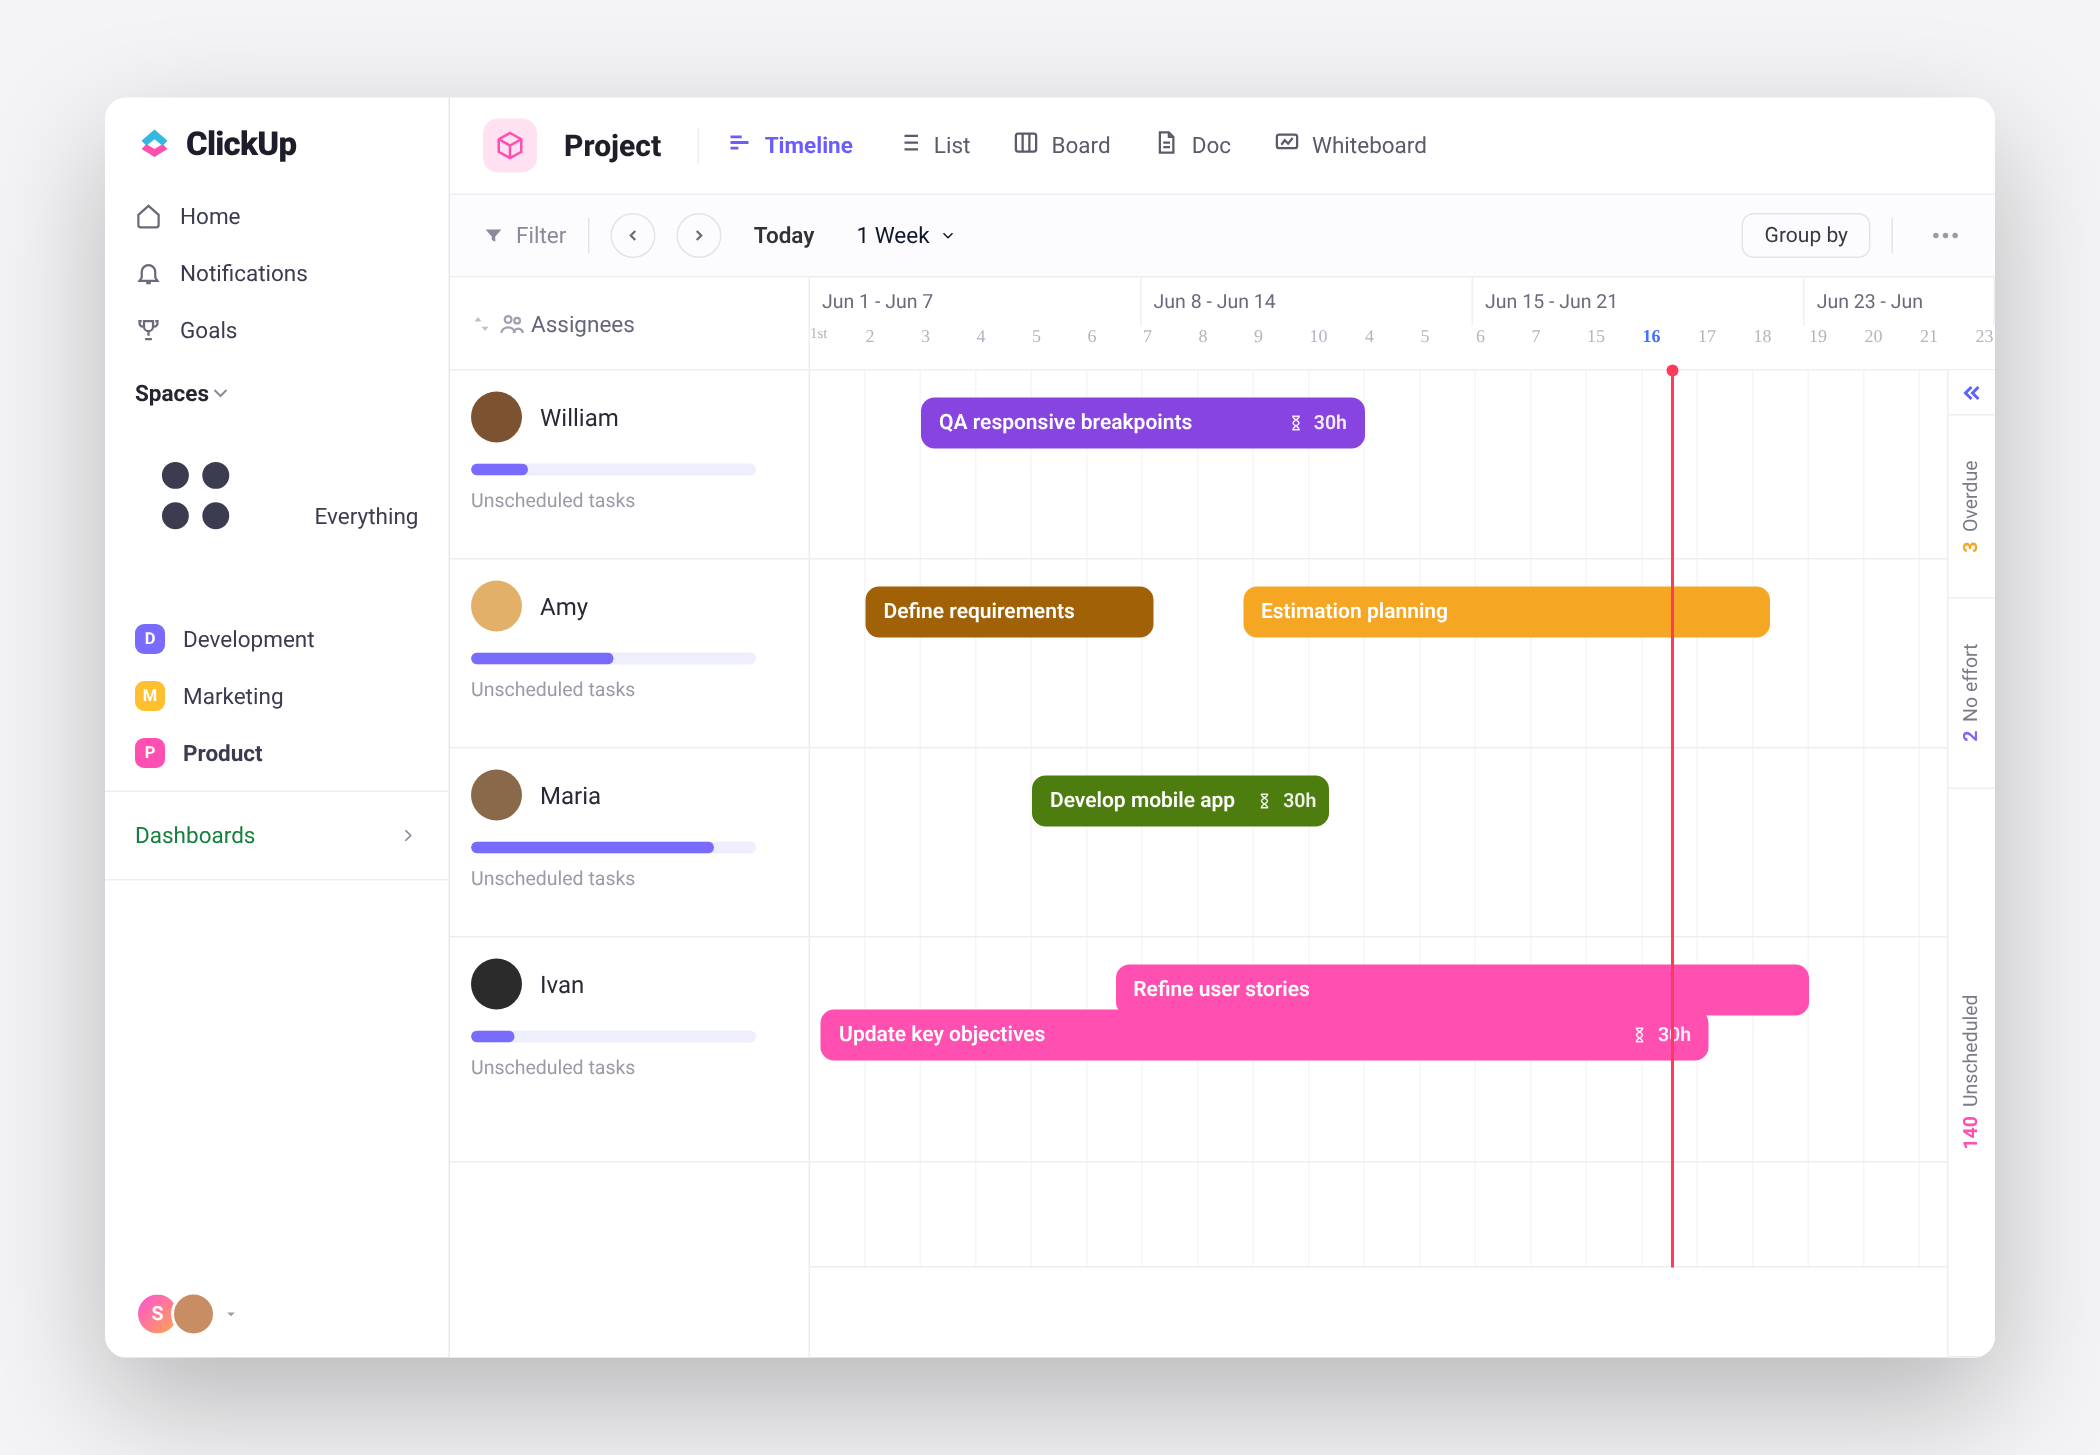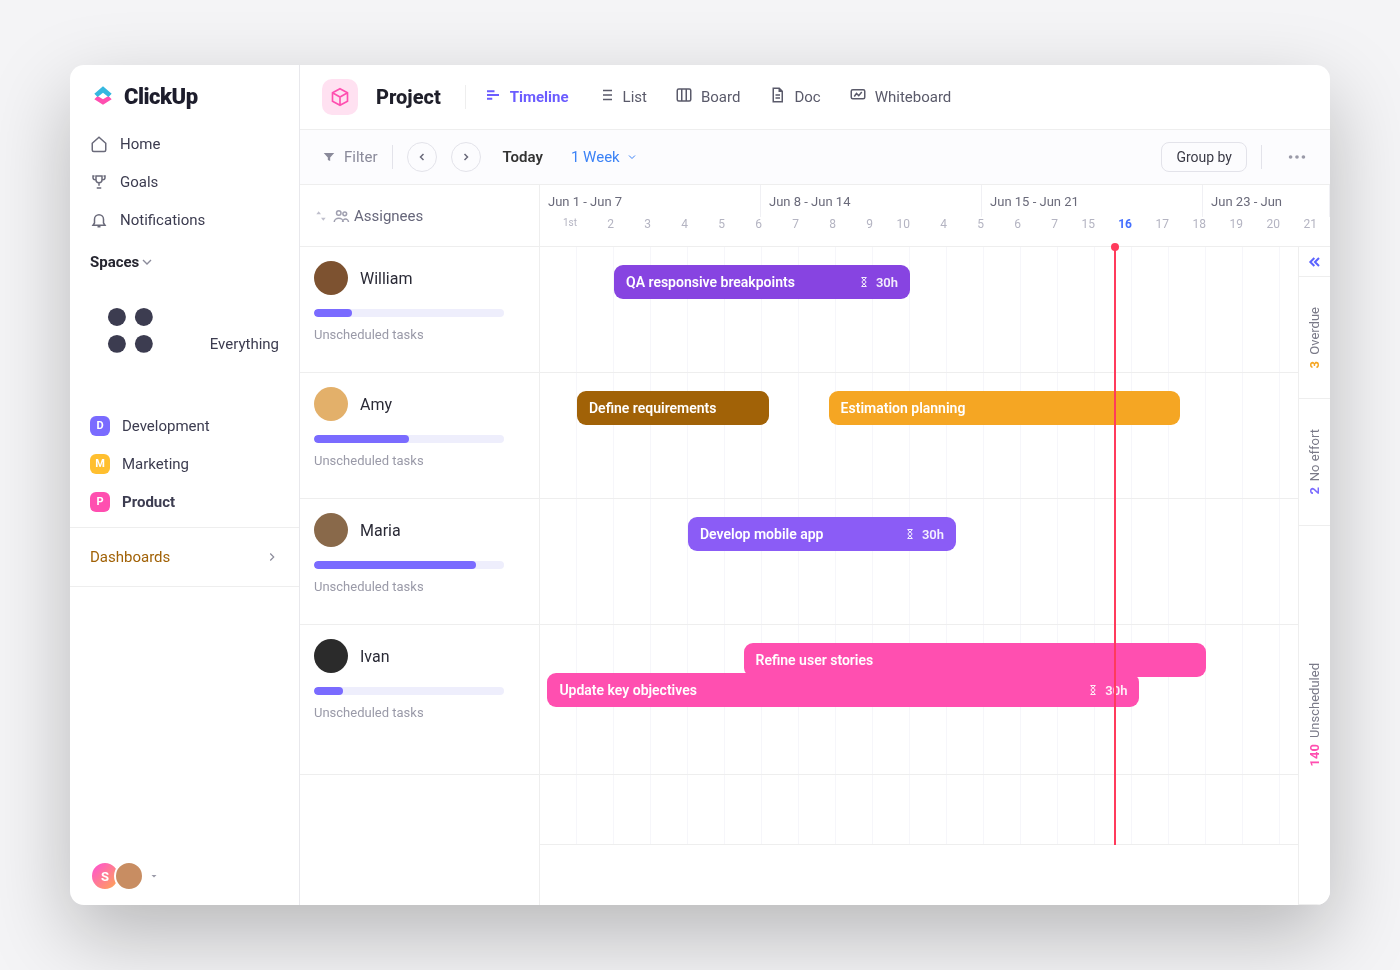--- a/index.html
+++ b/index.html
@@ -10,63 +10,63 @@
 .logo-mark { width:26px; height:26px; }
 .logo-text { font-weight: 900; font-size: 22px; letter-spacing:-.5px; color:#1d1d2c;}
 .nav-item { display:flex; align-items:center; gap:12px; padding: 10px 20px; color:#3c3c50; font-size:15px; cursor:pointer;}
 .nav-item .ic { width:18px; height:18px; color:#6a6a7a; flex-shrink:0;}
 .section-header { display:flex; align-items:center; padding: 14px 20px 10px; font-weight:700; color:#25252f; font-size:15px;}
 .chev-down { width:16px; height:16px; color:#8a8a9a;}
 .space-item { display:flex; align-items:center; gap:12px; padding: 9px 20px; color:#3c3c50; font-size:15px; cursor:pointer;}
 .space-chip { width:20px; height:20px; border-radius:6px; display:flex; align-items:center; justify-content:center; font-size:11px; font-weight:700; color:#fff;}
 .space-item.active { font-weight:700; }
 .spacer-line { height:1px; background:#eee; margin: 6px 0;}
-.sub-nav { display:flex; align-items:center; justify-content:space-between; padding: 14px 20px; font-size:15px; color:#a16207;}
+.sub-nav { display:flex; align-items:center; justify-content:space-between; padding: 14px 20px; font-size:15px; color:#15803d;}
 .chev-r { width:14px; height:14px; color:#8a8a9a;}
 .sidebar-footer { margin-top:auto; padding: 0 20px; display:flex; align-items:center; gap:-4px;}
 .av { width:30px; height:30px; border-radius:50%; display:inline-flex; align-items:center; justify-content:center; margin-left:-6px; border:2px solid #fff; font-size:13px; font-weight:700; color:#fff;}
 .av:first-child{margin-left:0;}
 .av1 { background: linear-gradient(135deg,#ff4fd8,#ffa94d);}
 .av2 { background:#c88d62;}
 .drop { width:12px; height:12px; color:#9a9aa8; margin-left:4px;}
 .main { flex:1; display:flex; flex-direction:column; min-width:0; }
 .topbar { display:flex; align-items:center; gap:18px; padding: 14px 22px; border-bottom:1px solid #eee;}
 .proj-chip { width:36px; height:36px; border-radius:10px; background:#ffe1f1; display:flex; align-items:center; justify-content:center;}
 .proj-title { font-weight:800; font-size:20px; color:#1f1f2a; margin-right:6px;}
 .vsep { width:1px; height:24px; background:#eee; }
 .view-tab { display:flex; align-items:center; gap:8px; font-size:15px; color:#5a5a6a; cursor:pointer;}
 .view-tab.active { color:#6b5cff; font-weight:700;}
 .vt-ic{width:18px;height:18px;}
 .toolbar { display:flex; align-items:center; gap:14px; padding: 12px 22px; background:#fcfcfe; border-bottom:1px solid #eee;}
 .filter-btn { display:flex; align-items:center; gap:8px; color:#8a8a9a; font-size:15px; cursor:pointer;}
 .tsep { width:1px; height:24px; background:#e3e3ea;}
 .circ-btn { width:30px; height:30px; border-radius:50%; border:1px solid #e3e3ea; display:flex; align-items:center; justify-content:center; cursor:pointer; color:#6a6a7a;}
 .today-lbl { font-weight:600; color:#333; font-size:15px; margin-left:8px;}
-.range-sel { display:flex; align-items:center; gap:6px; font-size:15px; color:#3b82f6; margin-left:14px; cursor:pointer;}
+.range-sel { display:flex; align-items:center; gap:6px; font-size:15px; color:#0f172a; margin-left:14px; cursor:pointer;}
 .spacer { flex:1; }
 .group-by { border:1px solid #e3e3ea; border-radius:8px; padding:6px 14px; font-size:14px; color:#3a3a46; cursor:pointer;}
 .dots{width:22px; height:22px; color:#9a9aa8; cursor:pointer; margin-left:10px;}
 .timeline-area { flex:1; display:flex; min-width:0; position:relative;}
 .assignee-col { width:240px; border-right:1px solid #eee; background:#fff;}
 .assignee-head { height:62px; border-bottom:1px solid #eee; display:flex; align-items:center; padding:0 14px; gap:4px; color:#66667a; font-size:15px;}
 .sort-ic{width:14px;height:14px;color:#bfbfcc;}
 .people-ic{width:18px;height:18px;color:#a0a0b0;}
 .assignee-row { border-bottom:1px solid #eee; padding:14px 14px 12px;}
 .assignee-top{display:flex;align-items:center;gap:12px;}
 .avatar { width:34px; height:34px; border-radius:50%; flex-shrink:0;}
 .assignee-name{font-size:16px; color:#2a2a36;}
 .prog-track{ margin-top:14px; height:8px; border-radius:5px; background:#eeeefc; width:190px; position:relative; overflow:hidden;}
 .prog-fill{ position:absolute; left:0; top:0; bottom:0; background:#7a6bff; border-radius:5px;}
 .unsched{ margin-top:10px; color:#9a9aa8; font-size:13px;}
 .chart-col{ flex:1; overflow:hidden; position:relative; }
 .chart-header{ height:62px; border-bottom:1px solid #eee; position:relative;}
 .week-row{ display:flex; height:32px; }
 .week-cell{ border-right:1px solid #f0f0f4; color:#6a6a7a; font-size:13px; padding-left:8px; display:flex; align-items:center;}
 .day-row{ display:flex; height:28px;}
-.day-cell{ flex:0 0 37px; width:37px; text-align:right; font-size:12px; color:#b4b4c2;}
+.day-cell{ flex:0 0 37px; width:37px; text-align:left; font-size:12px; color:#b4b4c2;font-family:Liberation Serif, serif;}
 .day-cell.small{font-size:10px;}
 .day-cell.today{color:#4570ff; font-weight:700;}
 .chart-body{ position:relative; }
 .grid{ position:absolute; inset:0; display:flex; }
 .gcol{ flex:0 0 37px; width:37px; border-right:1px solid #f6f6fa;}
 .row-lane{ height:126px; border-bottom:1px solid #eee; position:relative;}
 .row-lane.tall{height:150px;}
 .task-bar{ position:absolute; height:34px; border-radius:9px; display:flex; align-items:center; padding:0 12px; color:#fff; font-size:14px; font-weight:600; white-space:nowrap; overflow:hidden; cursor:pointer;}
 .hours{ margin-left:auto; display:flex; align-items:center; gap:4px; font-size:13px; font-weight:600; opacity:.9;}
 .alert-badge{ width:18px; height:18px; border-radius:50%; background:#fff; color:#54b43e; display:flex; align-items:center; justify-content:center; margin-left:auto; font-weight:900;}
@@ -97,29 +97,29 @@
       <span class="logo-text">ClickUp</span>
     </div>
     <div class="nav-item">
       <svg class="ic" viewBox="0 0 24 24" fill="none" stroke="currentColor" stroke-width="2">
           <path d="M3 11l9-8 9 8v9a2 2 0 01-2 2H5a2 2 0 01-2-2z"></path>
         </svg>
       <span>Home</span>
     </div>
     <div class="nav-item">
       <svg class="ic" viewBox="0 0 24 24" fill="none" stroke="currentColor" stroke-width="2">
-          <path d="M8 4h8v5a4 4 0 01-8 0zM6 4H4v2a3 3 0 003 3M18 4h2v2a3 3 0 01-3 3M12 13v4M9 20h6"></path>
-        </svg>
-      <span>Goals</span>
+          <path d="M18 16v-5a6 6 0 10-12 0v5l-2 3h16zM10 21h4"></path>
+        </svg>
+      <span>Notifications</span>
     </div>
     <div class="nav-item">
       <svg class="ic" viewBox="0 0 24 24" fill="none" stroke="currentColor" stroke-width="2">
-          <path d="M18 16v-5a6 6 0 10-12 0v5l-2 3h16zM10 21h4"></path>
-        </svg>
-      <span>Notifications</span>
+          <path d="M8 4h8v5a4 4 0 01-8 0zM6 4H4v2a3 3 0 003 3M18 4h2v2a3 3 0 01-3 3M12 13v4M9 20h6"></path>
+        </svg>
+      <span>Goals</span>
     </div>
 
     <div class="section-header">
       <span>Spaces</span>
       <svg class="chev-down" viewBox="0 0 24 24" fill="none" stroke="currentColor" stroke-width="2">
           <path d="M6 9l6 6 6-6"></path>
         </svg>
     </div>
     <div class="space-item">
       <svg class="ic" viewBox="0 0 24 24" fill="currentColor">
@@ -367,21 +367,21 @@
             </div>
             <div class="row-lane">
               <div class="task-bar" style="background: #a16207; left: 37px; width: 192.4px; top: 18px;">
                 <span>Define requirements</span>
               </div>
               <div class="task-bar" style="background: rgb(245, 166, 35); left: 288.6px; width: 351.5px; top: 18px;">
                 <span>Estimation planning</span>
               </div>
             </div>
             <div class="row-lane">
-              <div class="task-bar" style="background: #8b5cf6; left: 148px; width: 268px; top: 18px; gap: 14px;">
+              <div class="task-bar" style="background: #4d7c0f; left: 148px; width: 198px; top: 18px; gap: 14px;">
                 <span>Develop mobile app</span>
                 <span class="hours"><svg class="hourglass-ic" viewBox="0 0 24 24" fill="none" stroke="currentColor" stroke-width="2">
                     <path d="M7 3h10M7 21h10M8 3c0 5 8 5 8 9s-8 4-8 9M16 3c0 5-8 5-8 9s8 4 8 9"></path>
                   </svg>30h</span>
               </div>
             </div>
             <div class="row-lane tall">
               <div class="task-bar" style="background: rgb(255, 79, 176); left: 203.5px; width: 462.5px; top: 18px;">
                 <span>Refine user stories</span>
               </div>

